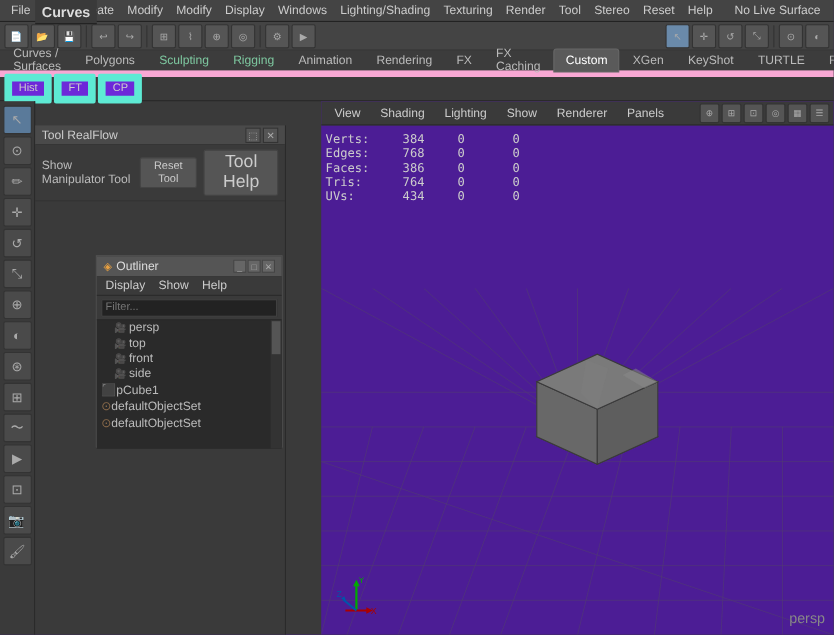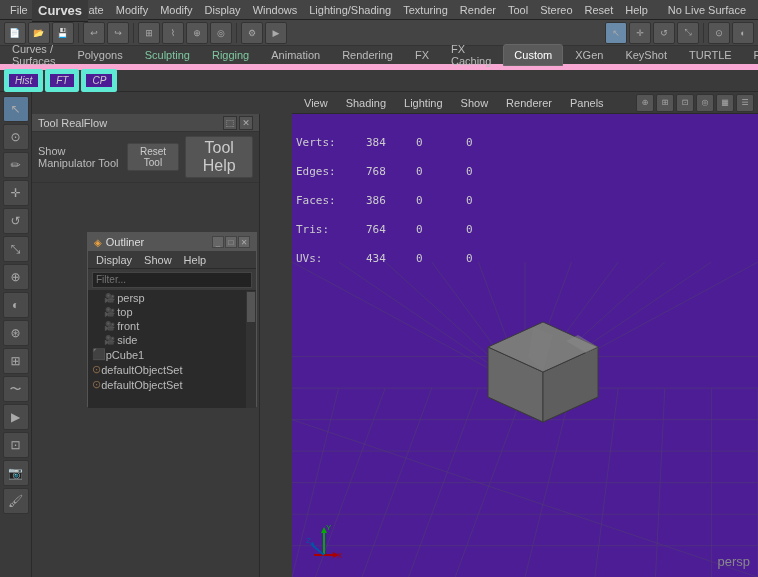--- a/index.html
+++ b/index.html
@@ -114,27 +114,26 @@
       height: 22px;
       background: #3a3a3a;
       display: flex;
       align-items: center;
       padding: 2px 4px;
       gap: 2px;
       border-bottom: 1px solid #2a2a2a;
     }
     .small-btn {
       padding: 1px 6px;
-      background: #4c1d95;
-      border: 5px solid #5eead4;
+      background: #6d28d9;
+      border: 7px solid #5eead4;
       color: #ccc;
       font-size: 10px;
       cursor: pointer;
       border-radius: 2px;
-      font-style: italic;
     }
 
     
     #main-layout {
       display: flex;
       width: 100%;
       height: calc(577px - 20px - 26px - 24px - 22px);
     }
 
     
@@ -377,21 +376,20 @@
       top: 28px;
       left: 4px;
       font-size: 11px;
       color: #bbb;
       font-family: monospace;
     }
     .stat-row {
       display: grid;
       grid-template-columns: 70px 50px 50px 50px;
       gap: 0;
-      margin-top: 16px;
     }
     .stat-label { color: #ccc; }
     .stat-val { color: #ccc; }
 
     
     #cube-container {
       position: absolute;
       right: 120px;
       bottom: 120px;
       width: 190px;

